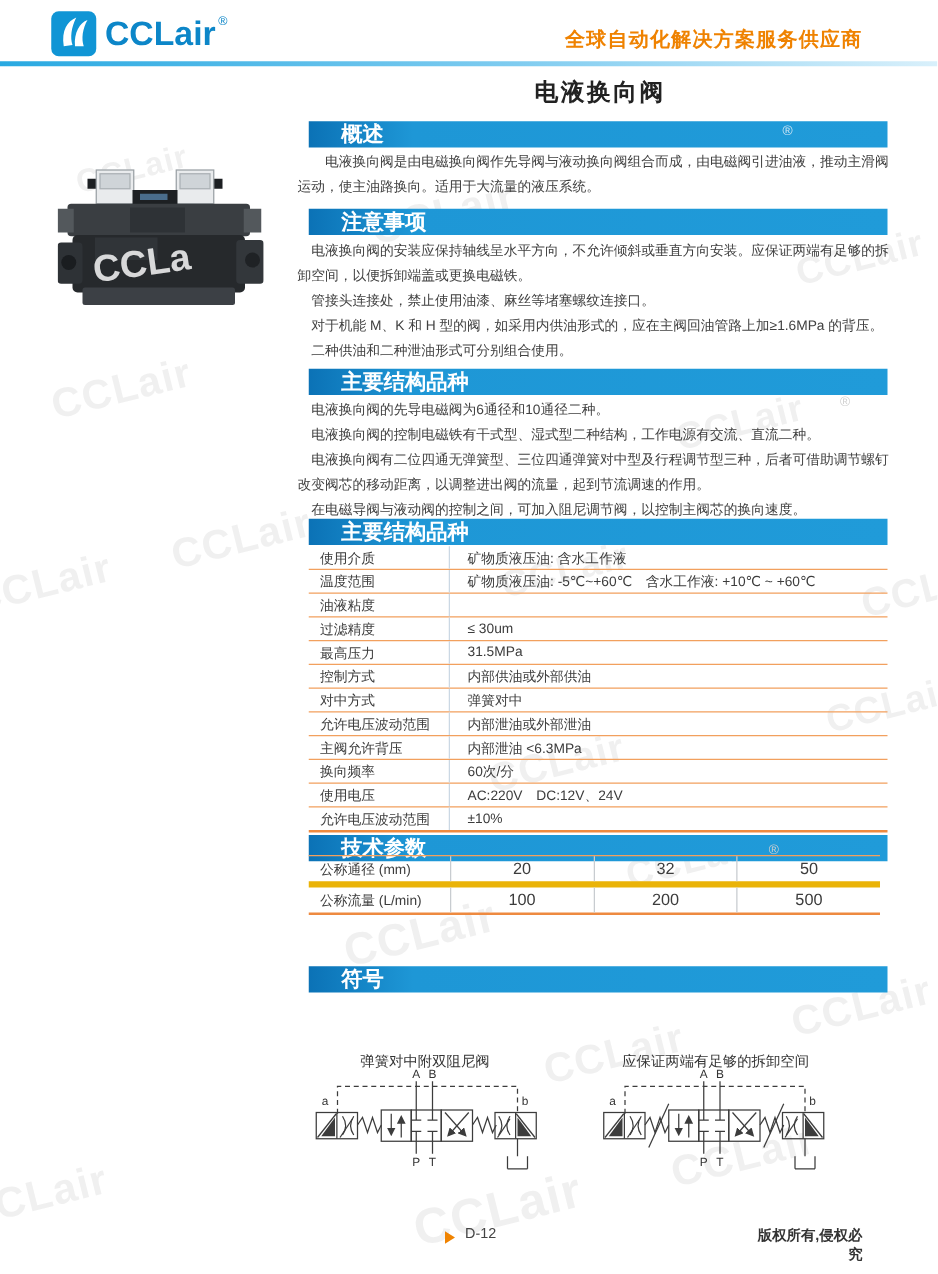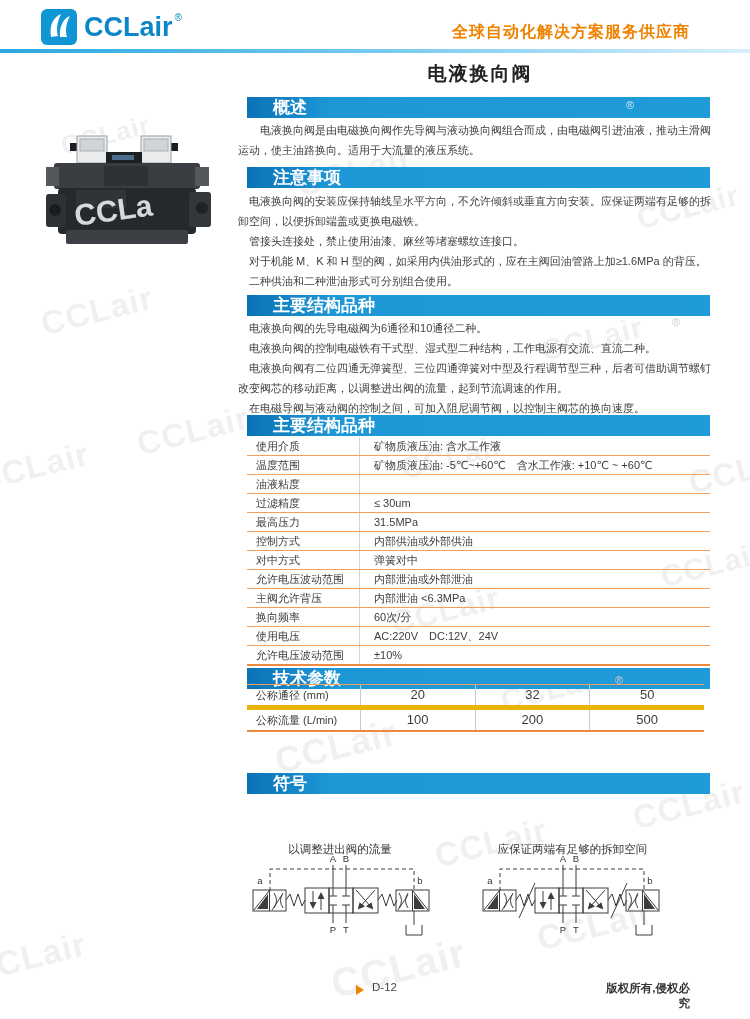--- a/index.html
+++ b/index.html
@@ -223,21 +223,21 @@
     <div class="tech-row">
       <div class="tech-label">公称流量 (L/min)</div>
       <div class="tech-cell">100</div>
       <div class="tech-cell">200</div>
       <div class="tech-cell">500</div>
     </div>
   </div>
 
   <div class="bar" style="top:773px;">符号</div>
 
-  <div class="diagram-title" style="left:240px;top:842px;width:200px;">以调整进出阀的流量</div>
+  <div class="diagram-title" style="left:240px;top:842px;width:200px;">弹簧对中附双阻尼阀</div>
   <div class="diagram-title" style="left:465px;top:842px;width:215px;">应保证两端有足够的拆卸空间</div>
 
   <svg class="diagram" style="left:233px;top:853px;" width="212" height="100" viewBox="0 0 212 100">
     <defs>
       <marker id="m1" markerWidth="7" markerHeight="7" refX="5" refY="3.5" orient="auto">
         <polygon points="0,0 7,3.5 0,7" fill="#3c3c3c"></polygon>
       </marker>
     </defs>
     <g stroke="#3c3c3c" stroke-width="1" fill="none">
       <path d="M37,38 L37,16 L181,16 L181,38" stroke-dasharray="4,3"></path>

